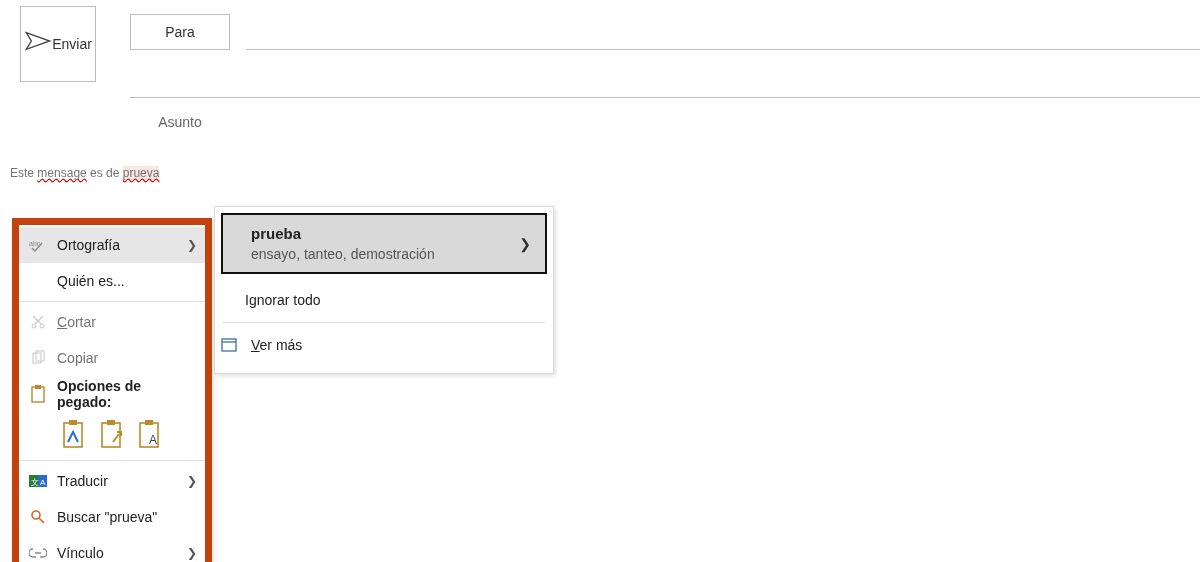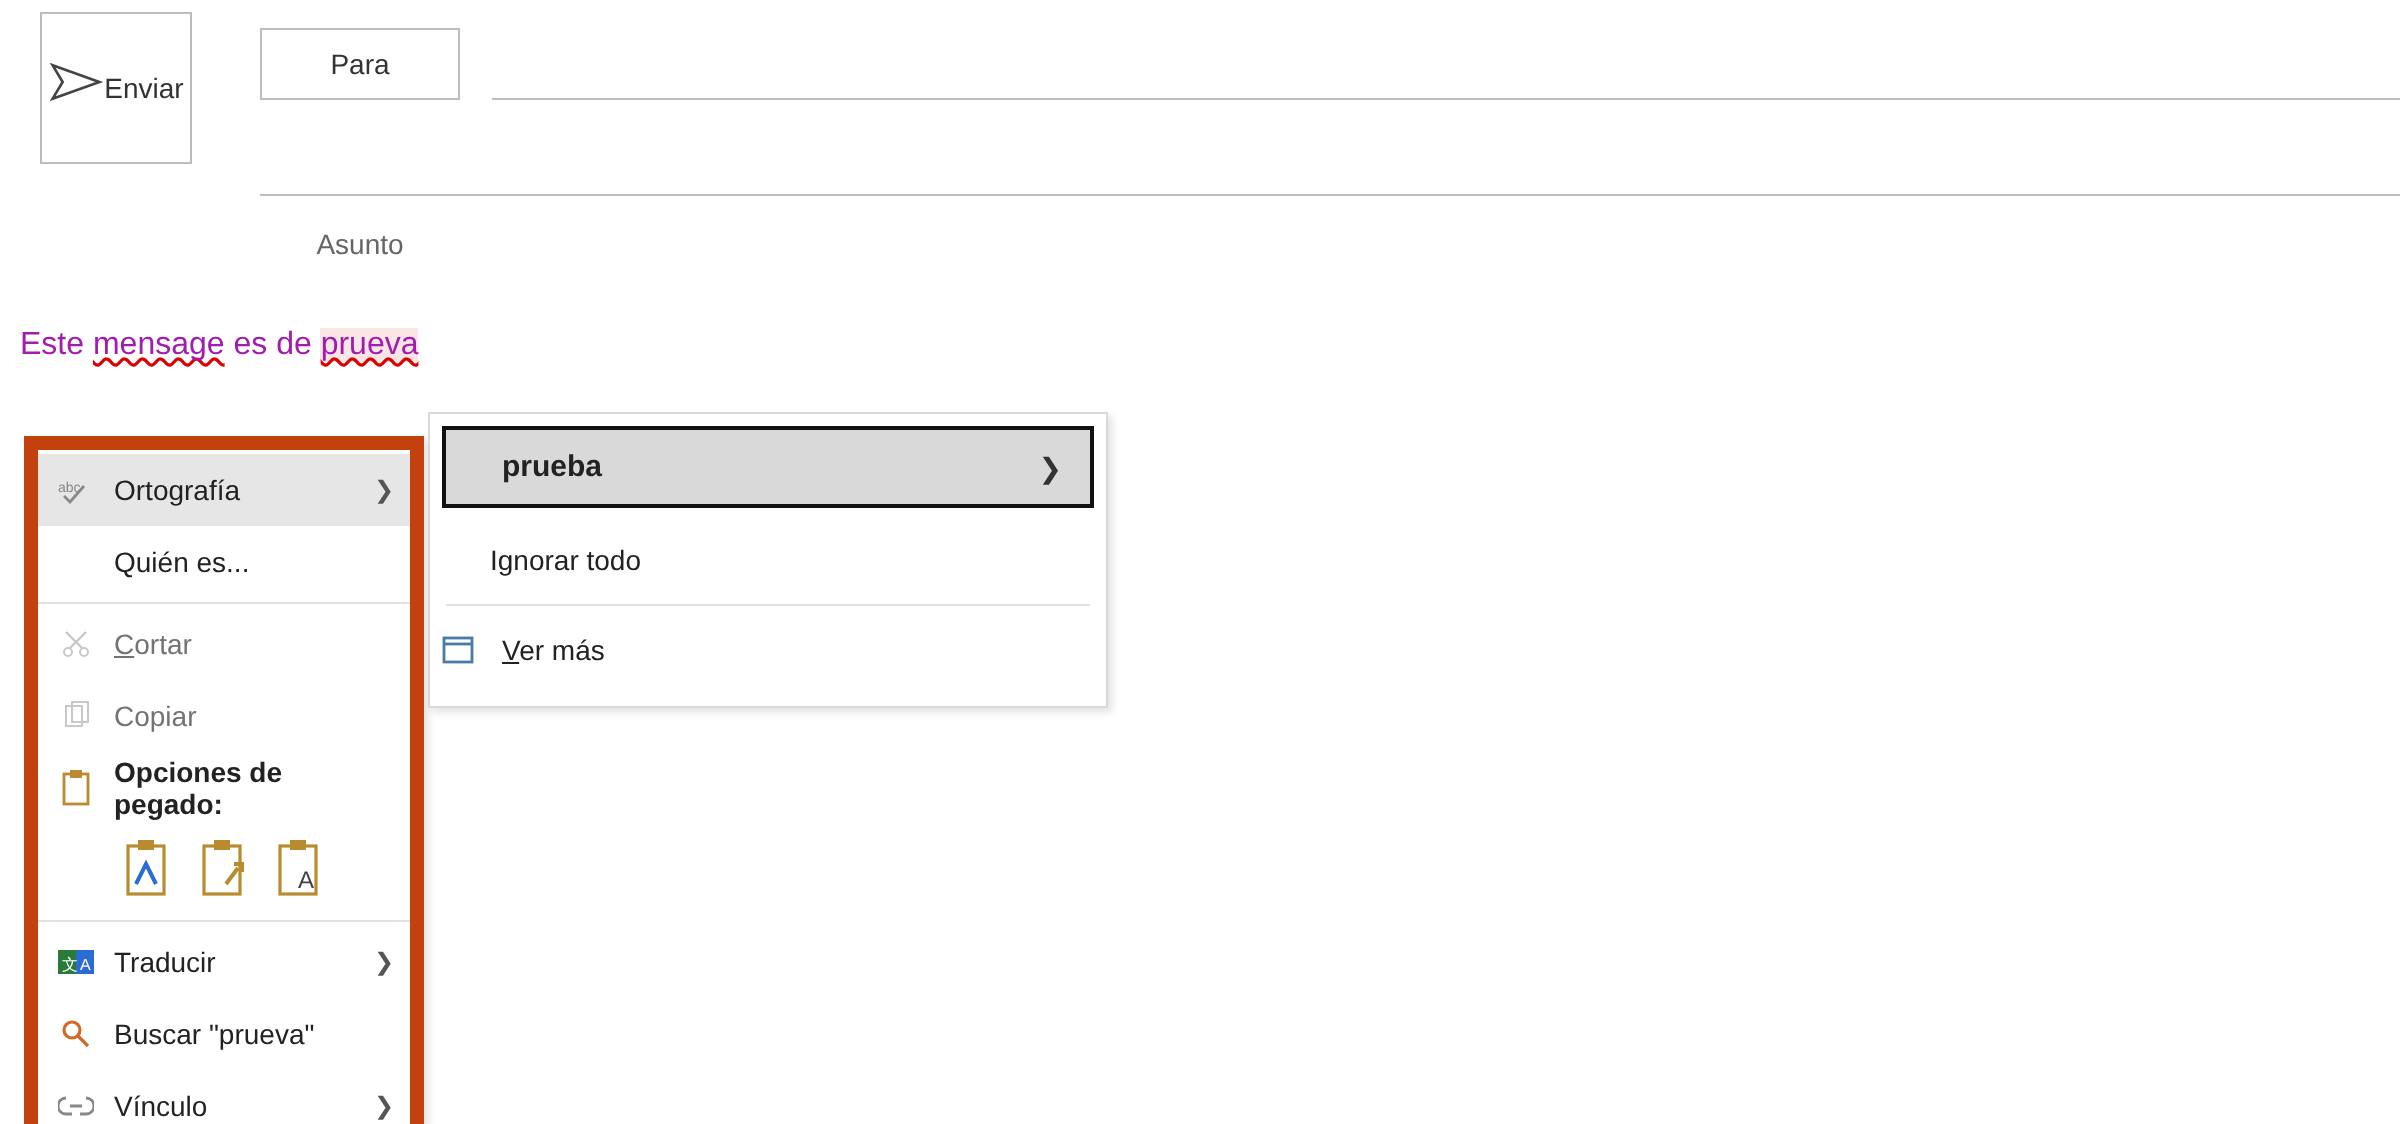--- a/index.html
+++ b/index.html
@@ -41,21 +41,21 @@
     margin-right: 16px;
   }
   .field-line {
     flex: 1; height: 1px; border-bottom: 1px solid #bcbcbc;
     align-self: flex-end; margin-bottom: 0;
   }
   .field-row.with-line { align-items: flex-end; padding-bottom: 4px; }
   .subject-row { display:flex; align-items:center; height:40px; padding-left:0; }
   .subject-label { width:100px; text-align:center; color:#666; }
   .body-area { padding: 22px 0 0 10px; position: relative; }
-  .body-text { font-size: 16px; color: #a21caf; }
+  .body-text { font-size: 12px; color: #737373; }
   .misspell-1 { text-decoration: underline wavy #d00; text-decoration-skip-ink: none; }
   .misspell-2 {
     text-decoration: underline wavy #d00; text-decoration-skip-ink: none;
     background: #fbe6e6;
     position: relative;
   }
   
   .ctx-menu {
     position: absolute;
     top: 218px; left: 12px;
@@ -241,20 +241,21 @@
     </span>
     <span class="label">Vínculo</span>
     <span class="chev">❯</span>
   </div>
 </div>
 
 <div class="sub-menu">
   <div class="suggestion-block">
     <div style="flex:1">
       <div class="word">prueba</div>
+      <div class="synonyms">ensayo, tanteo, demostración</div>
     </div>
     <span class="chev">❯</span>
   </div>
   <div class="sub-item">
     <span>Ignorar todo</span>
   </div>
   <div class="ctx-sep" style="margin:4px 8px"></div>
   <div class="sub-item">
     <span class="icon" style="margin-right:8px; margin-left:-24px">
       <svg width="16" height="14" viewBox="0 0 16 14">

